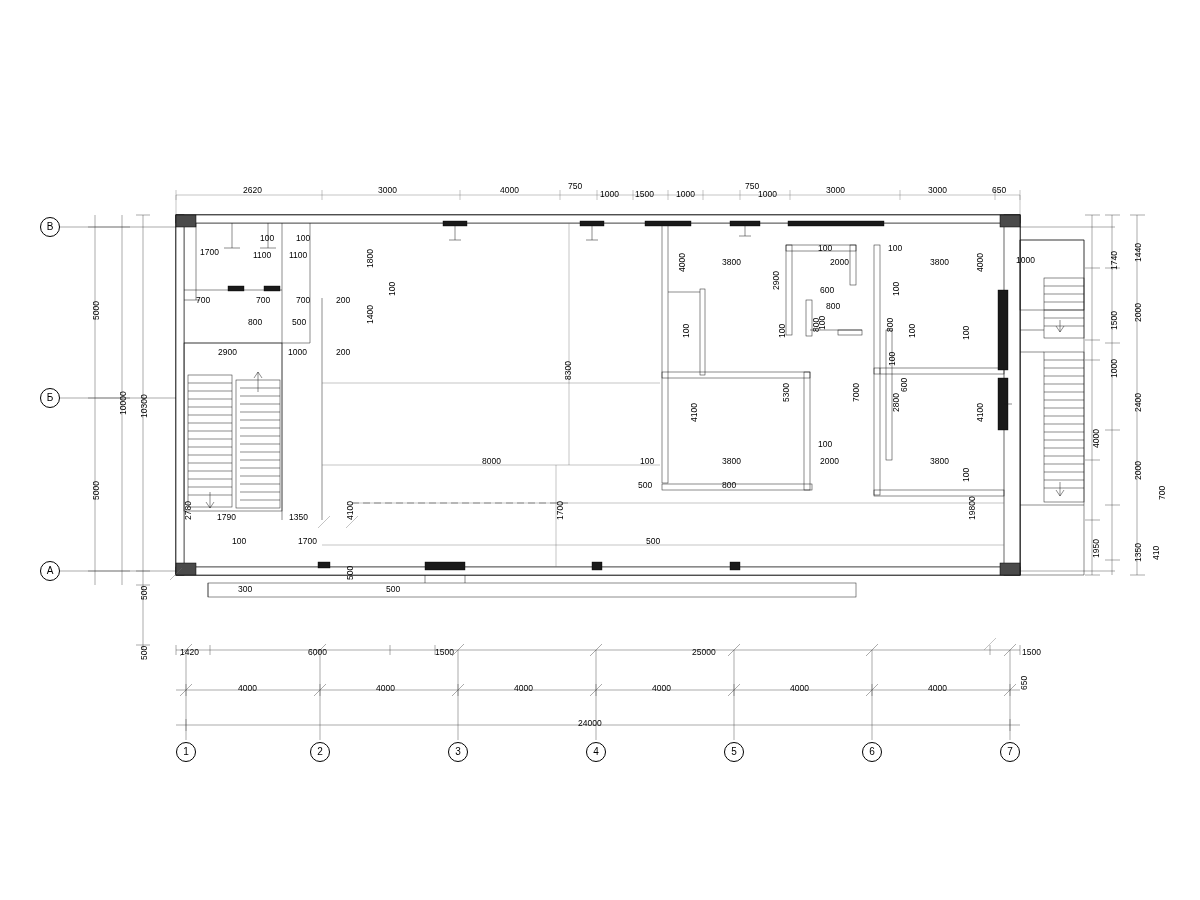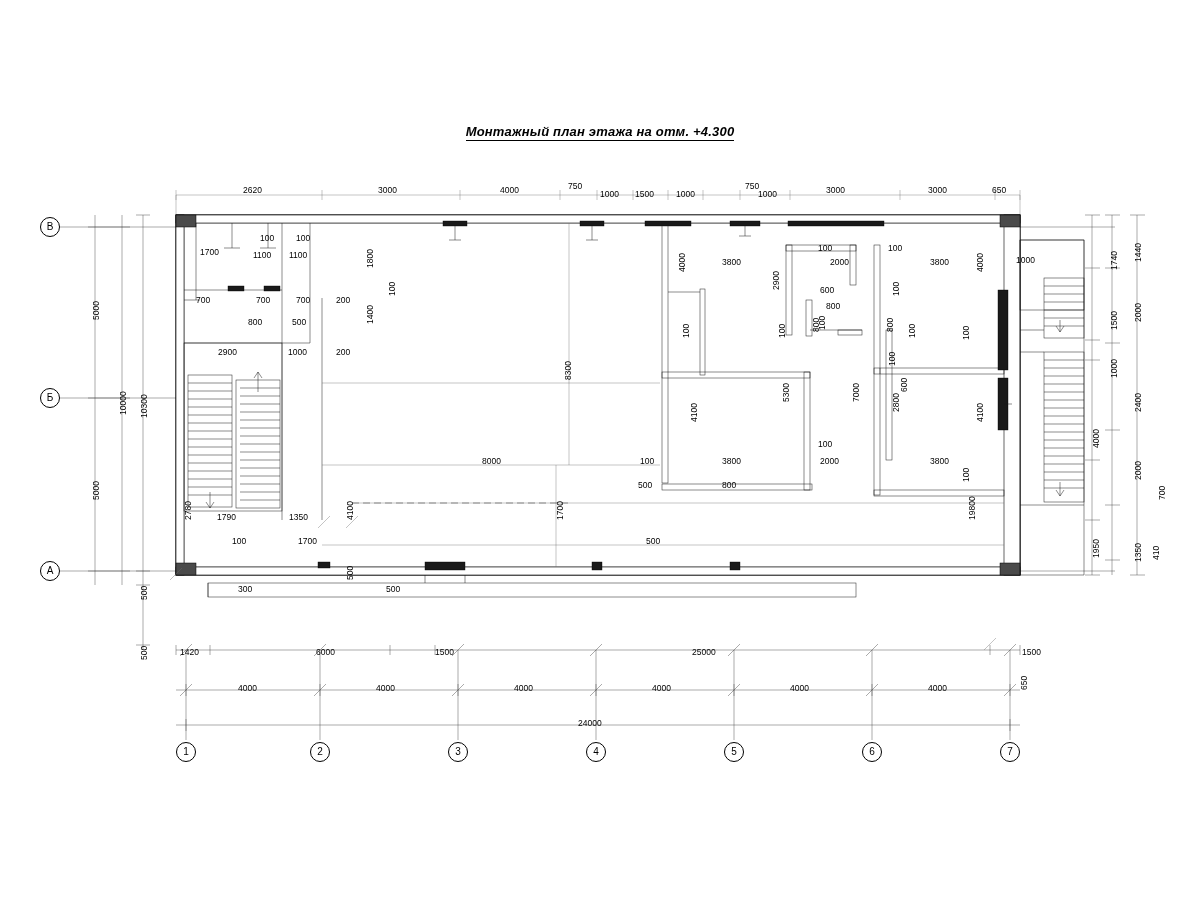--- a/index.html
+++ b/index.html
@@ -69,21 +69,20 @@
   .hatch  { fill: #4a4a4a; stroke: #000; stroke-width: 0.5; }
   .solid  { fill: #1a1a1a; stroke: #000; stroke-width: 0.4; }
   .dash   { stroke: #333; stroke-width: 0.5; fill: none; stroke-dasharray: 7 4; }
   .axisline { stroke: #444; stroke-width: 0.45; fill: none; }
 </style>
 </head>
 <body>
 
 <div id="sheet">
 
-  <div id="title"><span>Монтажный план этажа на отм. +4.300</span></div>
 
   <svg class="layer" viewBox="0 0 1200 900">
 
     <g class="thinner">
 
       <line x1="176" y1="195" x2="1020" y2="195"></line>
 
       <line x1="176" y1="190" x2="176" y2="200"></line>
       <line x1="322" y1="190" x2="322" y2="200"></line>
       <line x1="460" y1="190" x2="460" y2="200"></line>
@@ -423,21 +422,21 @@
 
   <div class="dimtext v" style="left:1110px; top:270px;">1740</div>
   <div class="dimtext v" style="left:1110px; top:330px;">1500</div>
   <div class="dimtext v" style="left:1110px; top:378px;">1000</div>
   <div class="dimtext v" style="left:1092px; top:448px;">4000</div>
   <div class="dimtext v" style="left:1092px; top:558px;">1950</div>
   <div class="dimtext v" style="left:1134px; top:562px;">1350</div>
   <div class="dimtext v" style="left:1152px; top:560px;">410</div>
 
   <div class="dimtext" style="left:180px; top:648px;">1420</div>
-  <div class="dimtext" style="left:316px; top:648px;">6000</div>
+  <div class="dimtext" style="left:308px; top:648px;">6000</div>
   <div class="dimtext" style="left:435px; top:648px;">1500</div>
   <div class="dimtext" style="left:692px; top:648px;">25000</div>
   <div class="dimtext" style="left:1022px; top:648px;">1500</div>
   <div class="dimtext v" style="left:1020px; top:690px;">650</div>
 
   <div class="dimtext" style="left:238px; top:684px;">4000</div>
   <div class="dimtext" style="left:376px; top:684px;">4000</div>
   <div class="dimtext" style="left:514px; top:684px;">4000</div>
   <div class="dimtext" style="left:652px; top:684px;">4000</div>
   <div class="dimtext" style="left:790px; top:684px;">4000</div>

